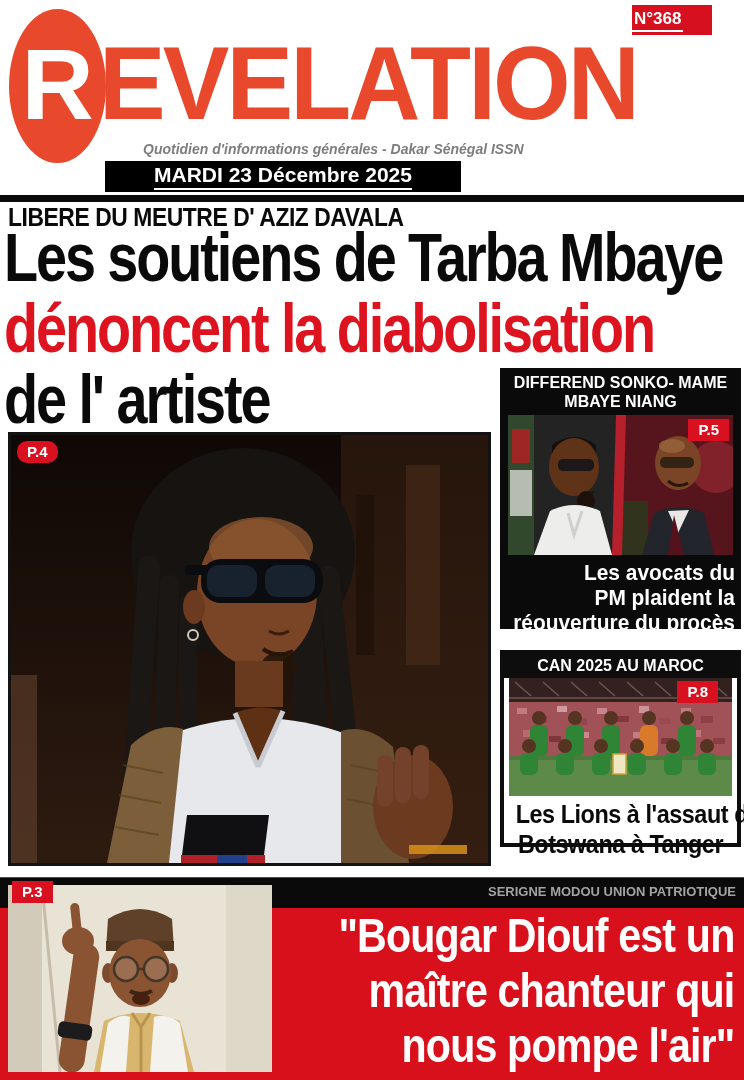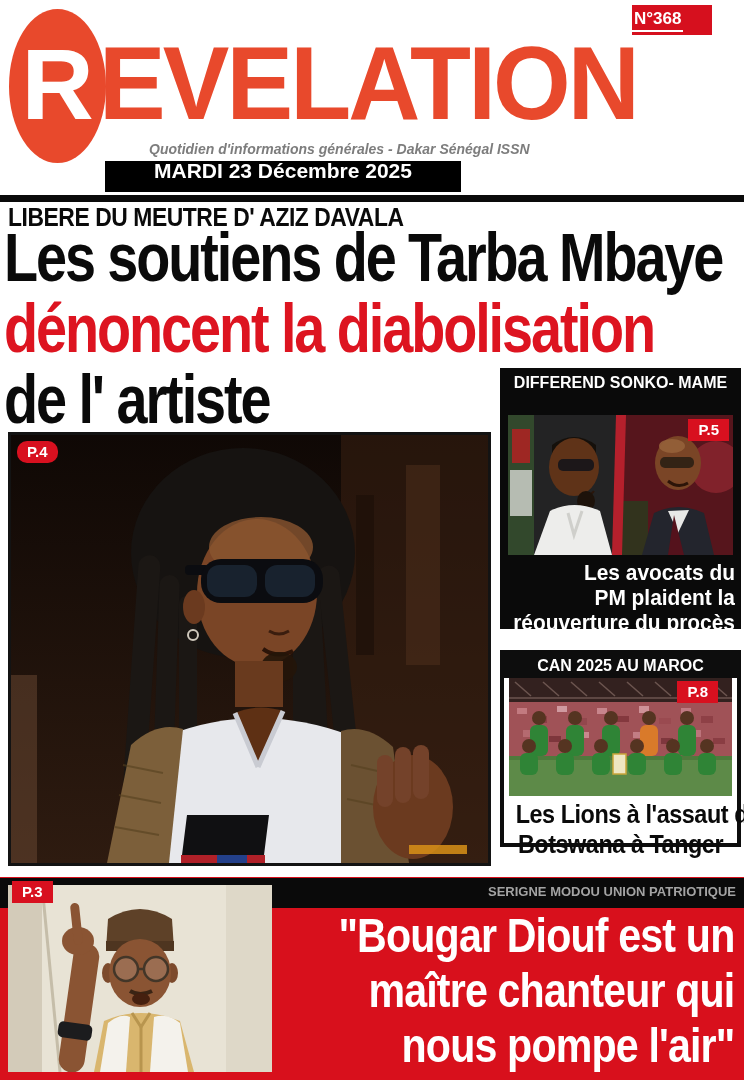--- a/index.html
+++ b/index.html
@@ -8,24 +8,24 @@
 
   
   .issue-badge{position:absolute;left:632px;top:5px;width:80px;height:30px;background:#d6101e;
     color:#fff;font-weight:bold;font-size:17px;display:flex;align-items:center;}
   .issue-badge span{border-bottom:2px solid #fff;padding:0 2px 1px;}
   .logo-circle{position:absolute;left:9px;top:9px;width:97px;height:154px;background:#e8492c;
     border-radius:50%;display:flex;align-items:center;justify-content:center;}
   .logo-circle span{color:#fff;font-size:100px;font-weight:bold;line-height:1;transform:translateY(-2px);}
   .logo-text{position:absolute;left:99px;top:31px;font-size:104px;font-weight:bold;color:#e8492c;
     letter-spacing:-3px;line-height:1;white-space:nowrap;transform:scaleX(.96);transform-origin:0 0;}
-  .tagline{position:absolute;left:149px;top:141px;font-size:14px;font-style:italic;font-weight:bold;color:#7d7d7d;}
+  .tagline{position:absolute;left:143px;top:141px;font-size:14px;font-style:italic;font-weight:bold;color:#7d7d7d;}
   .date-bar{position:absolute;left:105px;top:161px;width:356px;height:31px;background:#000;color:#fff;
     display:flex;align-items:center;justify-content:center;font-size:21px;font-weight:bold;}
-  .date-bar span{border-bottom:2px solid #fff;padding-bottom:10px;}
+  .date-bar span{border-bottom:2px solid #fff;padding-bottom:1px;}
   .edition-script{position:absolute;right:34px;top:140px;font-family:"DejaVu Serif",serif;
     font-style:italic;font-size:45px;color:#141414;line-height:1.1;}
   .top-rule{position:absolute;left:0;top:195px;width:744px;height:7px;background:#0a0a0a;}
 
   
   .kicker{position:absolute;left:8px;top:202px;font-size:26px;font-weight:bold;color:#0a0a0a;
     white-space:nowrap;letter-spacing:-0.5px;transform:scaleX(.88);transform-origin:0 0;}
   .headline{position:absolute;left:4px;top:222px;font-weight:bold;}
   .h-line{display:block;white-space:nowrap;font-size:68px;line-height:71px;letter-spacing:-2.5px;
     transform:scaleX(.82);transform-origin:0 50%;}
@@ -157,20 +157,21 @@
       <rect x="170" y="420" width="84" height="8" fill="#b02028"></rect>
       <rect x="206" y="420" width="30" height="8" fill="#23408a"></rect>
       <rect x="398" y="410" width="58" height="9" fill="#d89018" opacity="0.85"></rect>
     </svg>
     <span class="badge badge-p4">P.4</span>
   </div>
 
   <div class="story-sonko">
     <div class="s-kicker">
       <span>DIFFEREND SONKO- MAME</span>
+      <span>MBAYE NIANG</span>
     </div>
     <div class="s-photo">
       <svg viewBox="0 0 225 140" preserveAspectRatio="none">
         <rect width="113" height="140" fill="#232324"></rect>
         <rect x="0" y="0" width="26" height="140" fill="#3c6032" opacity="0.6"></rect>
         <rect x="2" y="55" width="22" height="46" fill="#e3e3df" opacity="0.75"></rect>
         <rect x="4" y="14" width="18" height="34" fill="#b12222" opacity="0.85"></rect>
         <path d="M44 30 Q66 14 88 30 L88 44 L44 44 Z" fill="#15100b"></path>
         <ellipse cx="66" cy="52" rx="25" ry="29" fill="#5f3318"></ellipse>
         <rect x="50" y="44" width="36" height="12" rx="5" fill="#10131a" opacity="0.85"></rect>

